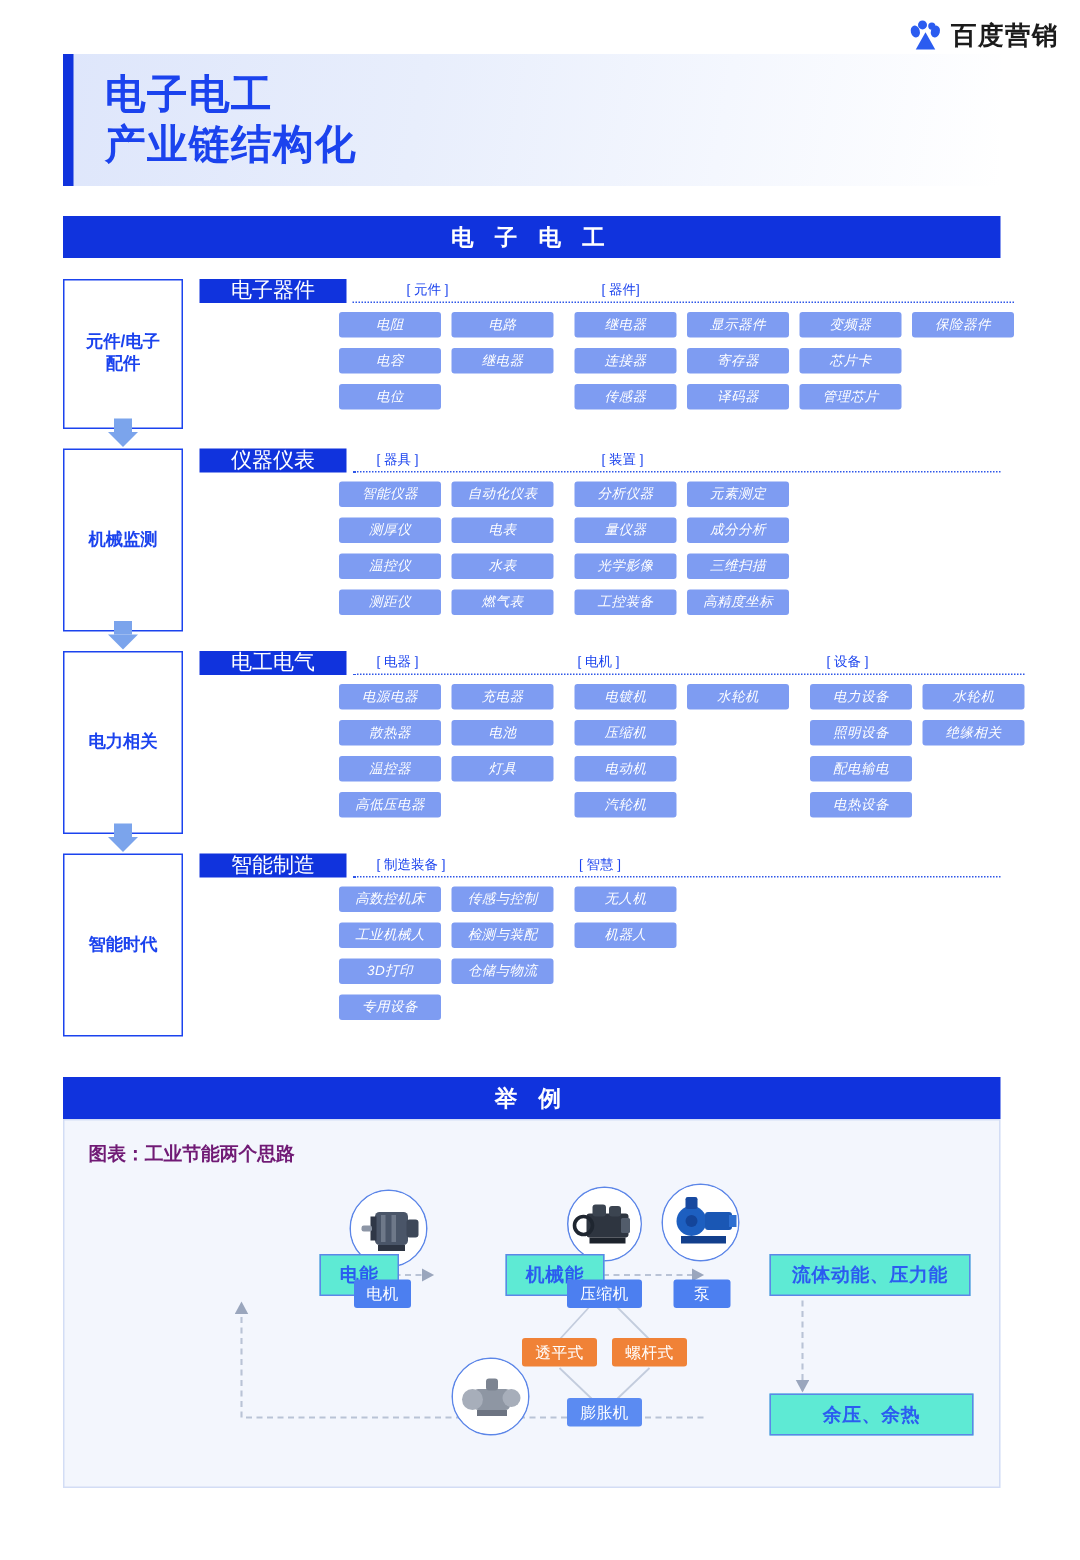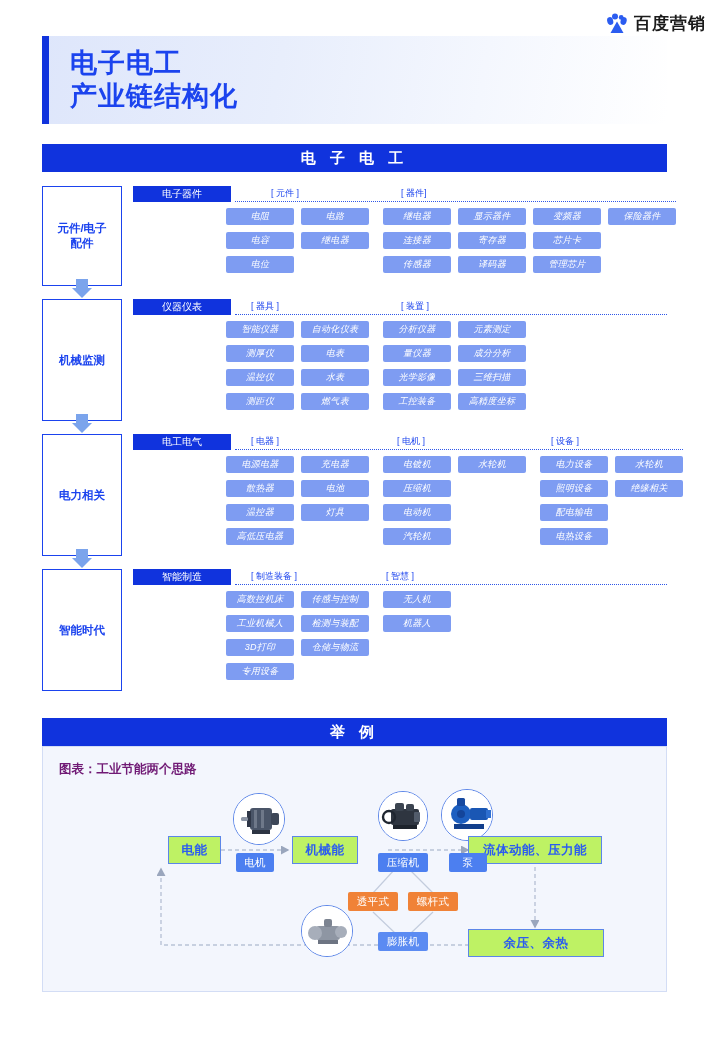--- a/index.html
+++ b/index.html
@@ -72,21 +72,21 @@
     width: 0; height: 0;
     border-left: 10px solid transparent;
     border-right: 10px solid transparent;
     border-top: 10px solid #7ba4ec;
   }
 
   .row-body { flex: 1 1 auto; margin-left: 11px; position: relative; }
 
   .tag {
     width: 98px; height: 16px; background: #1033dd;
-    color: #fff; font-size: 10px;
+    color: #fff; font-size: 14px;
     display: flex; align-items: center; justify-content: center;
     position: absolute; left: 0; top: 0;
   }
   .dashline {
     position: absolute; left: 102px; right: 0; top: 15px;
     border-top: 1.2px dotted #2f57e8; height: 0;
   }
   .grp-labels { position: absolute; left: 0; top: 1px; width: 100%; height: 14px; }
   .grp-label {
     position: absolute; font-size: 9px; color: #1b43ee; white-space: nowrap;
@@ -109,25 +109,26 @@
     width: 625px; height: 246px;
     background: #f3f6fd; border: 1px solid #d3ddf5;
   }
   .ex-cap {
     position: absolute; left: 16px; top: 14px;
     font-size: 12.5px; font-weight: bold; color: #701a75;
   }
   .flow { position: absolute; left: 0; top: 0; width: 625px; height: 246px; }
 
   .node {
-    position: absolute; background: #bef264;
+    position: absolute; background: #5eead4;
     border: 1.4px solid #5c86e8;
     color: #2b5cf0; font-weight: bold; font-size: 12.5px;
     display: flex; align-items: center; justify-content: center;
     letter-spacing: .5px;
+    margin-left: 45px;
   }
   .lbl {
     position: absolute; background: #4c7ff0; color: #fff;
     font-size: 10.5px; border-radius: 2px;
     display: flex; align-items: center; justify-content: center;
     letter-spacing: .3px;
   }
   .lbl.orange { background: #f08237; }
   .lbl.light { background: #5b8bf2; }
 
@@ -268,21 +269,21 @@
         <div class="cat-label">电力相关</div>
         <div class="cat-arrow">
           <i></i>
         </div>
       </div>
       <div class="row-body">
         <div class="tag">电工电气</div>
         <div class="dashline"></div>
         <div class="grp-labels">
           <span class="grp-label" style="left: 118px;">[ 电器 ]</span>
-          <span class="grp-label" style="left: 264px;">[ 电机 ]</span>
+          <span class="grp-label" style="left: 252px;">[ 电机 ]</span>
           <span class="grp-label" style="left: 418px;">[ 设备 ]</span>
         </div>
         <div class="cols" style="padding-left: 93px;">
           <div class="col">
             <div class="chip">电源电器</div>
             <div class="chip">散热器</div>
             <div class="chip">温控器</div>
             <div class="chip">高低压电器</div>
           </div>
           <div class="col">

